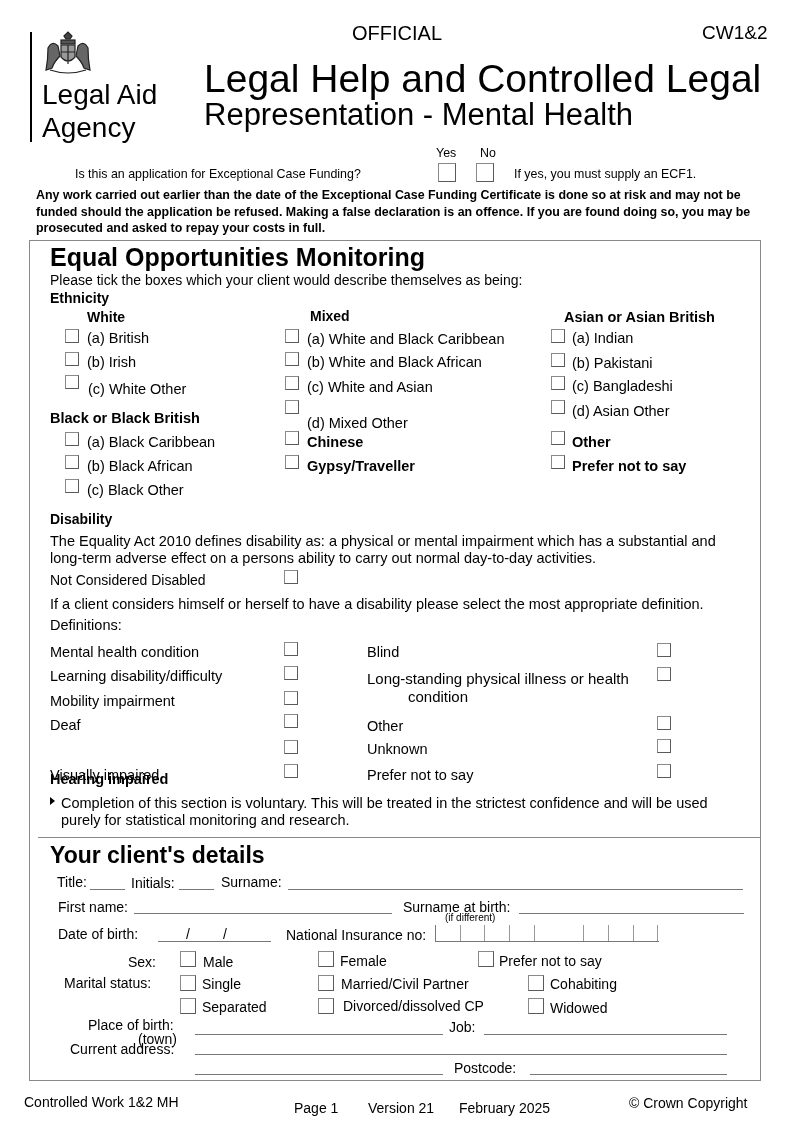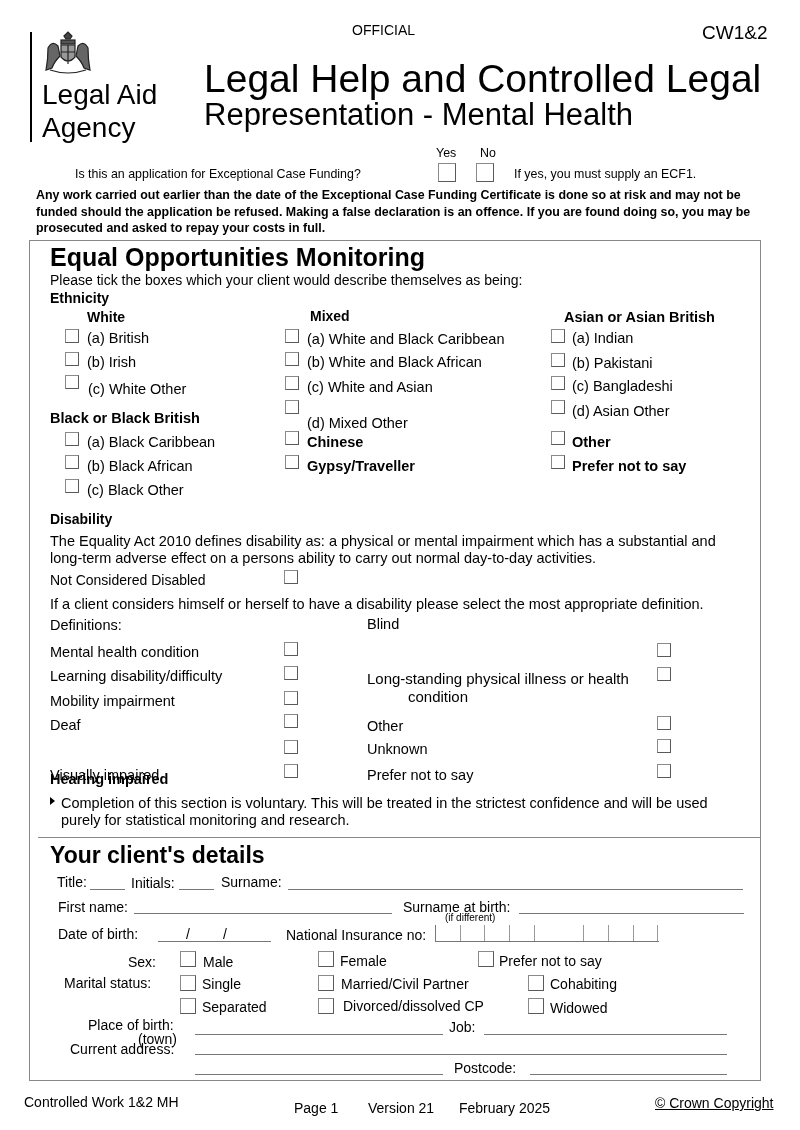--- a/index.html
+++ b/index.html
@@ -8,21 +8,21 @@
   .cb{position:absolute;width:14px;height:14px;border:1px solid #8a8a8a;border-bottom-color:#5a5a5a;border-right-color:#5a5a5a;background:#fff;box-sizing:border-box;cursor:pointer;}
   .t13{font-size:14px;}
   .t14{font-size:14.5px;}
   .bold{font-weight:bold;}
   .line{position:absolute;height:0;border-top:1px solid #777;}
   .narrow{font-size:13.5px;transform:scaleX(0.92);transform-origin:left center;}
 </style>
 </head>
 <body>
 
-<div class="abs" style="left:352px;top:22px;font-size:14px;">OFFICIAL</div>
+<div class="abs" style="left:352px;top:22px;font-size:20px;">OFFICIAL</div>
 <div class="abs" style="left:702px;top:22px;font-size:19px;">CW1&amp;2</div>
 
 <div style="position:absolute;left:30px;top:30px;width:150px;height:115px;">
   <div style="position:absolute;left:0;top:2px;width:2px;height:110px;background:#000;"></div>
   <svg width="52" height="46" viewBox="0 0 52 46" style="position:absolute;left:12px;top:0;">
     <g fill="none" stroke="#222" stroke-width="1.2">
       <path d="M22 6 L26 2 L30 6 L28 9 L24 9 Z" fill="#444"></path>
       <rect x="19" y="10" width="14" height="4" fill="#555"></rect>
       <path d="M19 15 h14 v12 q-7 8 -14 0 Z" fill="#999"></path>
       <path d="M26 15 v19 M19 22 h14"></path>
@@ -110,21 +110,21 @@
 <div class="cb" style="left:284px;top:666px;"></div>
 <div class="abs t14" style="left:50px;top:693px;">Mobility impairment</div>
 <div class="cb" style="left:284px;top:691px;"></div>
 <div class="abs t14" style="left:50px;top:717px;">Deaf</div>
 <div class="cb" style="left:284px;top:714px;"></div>
 <div class="abs t14" style="left:50px;top:771px;font-weight:bold;">Hearing impaired</div>
 <div class="cb" style="left:284px;top:740px;"></div>
 <div class="abs t14" style="left:50px;top:767px;">Visually impaired</div>
 <div class="cb" style="left:284px;top:764px;"></div>
 
-<div class="abs t14" style="left:367px;top:616px;">Blind</div>
+<div class="abs t14" style="left:367px;top:644px;">Blind</div>
 <div class="cb" style="left:657px;top:643px;"></div>
 <div class="abs" style="left:367px;top:670px;font-size:15px;">Long-standing physical illness or health</div>
 <div class="abs" style="left:367px;top:688px;font-size:15px;margin-left:41px;">condition</div>
 <div class="cb" style="left:657px;top:667px;"></div>
 <div class="abs t14" style="left:367px;top:718px;">Other</div>
 <div class="cb" style="left:657px;top:716px;"></div>
 <div class="abs t14" style="left:367px;top:741px;">Unknown</div>
 <div class="cb" style="left:657px;top:739px;"></div>
 <div class="abs t14" style="left:367px;top:767px;">Prefer not to say</div>
 <div class="cb" style="left:657px;top:764px;"></div>
@@ -188,13 +188,13 @@
 <div class="abs t13" style="left:70px;top:1041px;">Current address:</div>
 <div class="line" style="left:195px;top:1054px;width:532px;"></div>
 <div class="line" style="left:195px;top:1074px;width:248px;"></div>
 <div class="abs t13" style="left:454px;top:1060px;">Postcode:</div>
 <div class="line" style="left:530px;top:1074px;width:197px;"></div>
 
 <div class="abs t13" style="left:24px;top:1094px;">Controlled Work 1&amp;2 MH</div>
 <div class="abs t13" style="left:294px;top:1100px;">Page 1</div>
 <div class="abs t13" style="left:368px;top:1100px;">Version 21</div>
 <div class="abs t13" style="left:459px;top:1100px;">February 2025</div>
-<div class="abs t13" style="left:655px;top:1095px;text-decoration:underline;">© Crown Copyright</div>
+<div class="abs t13" style="left:629px;top:1095px;">© Crown Copyright</div>
 
 </body></html>

